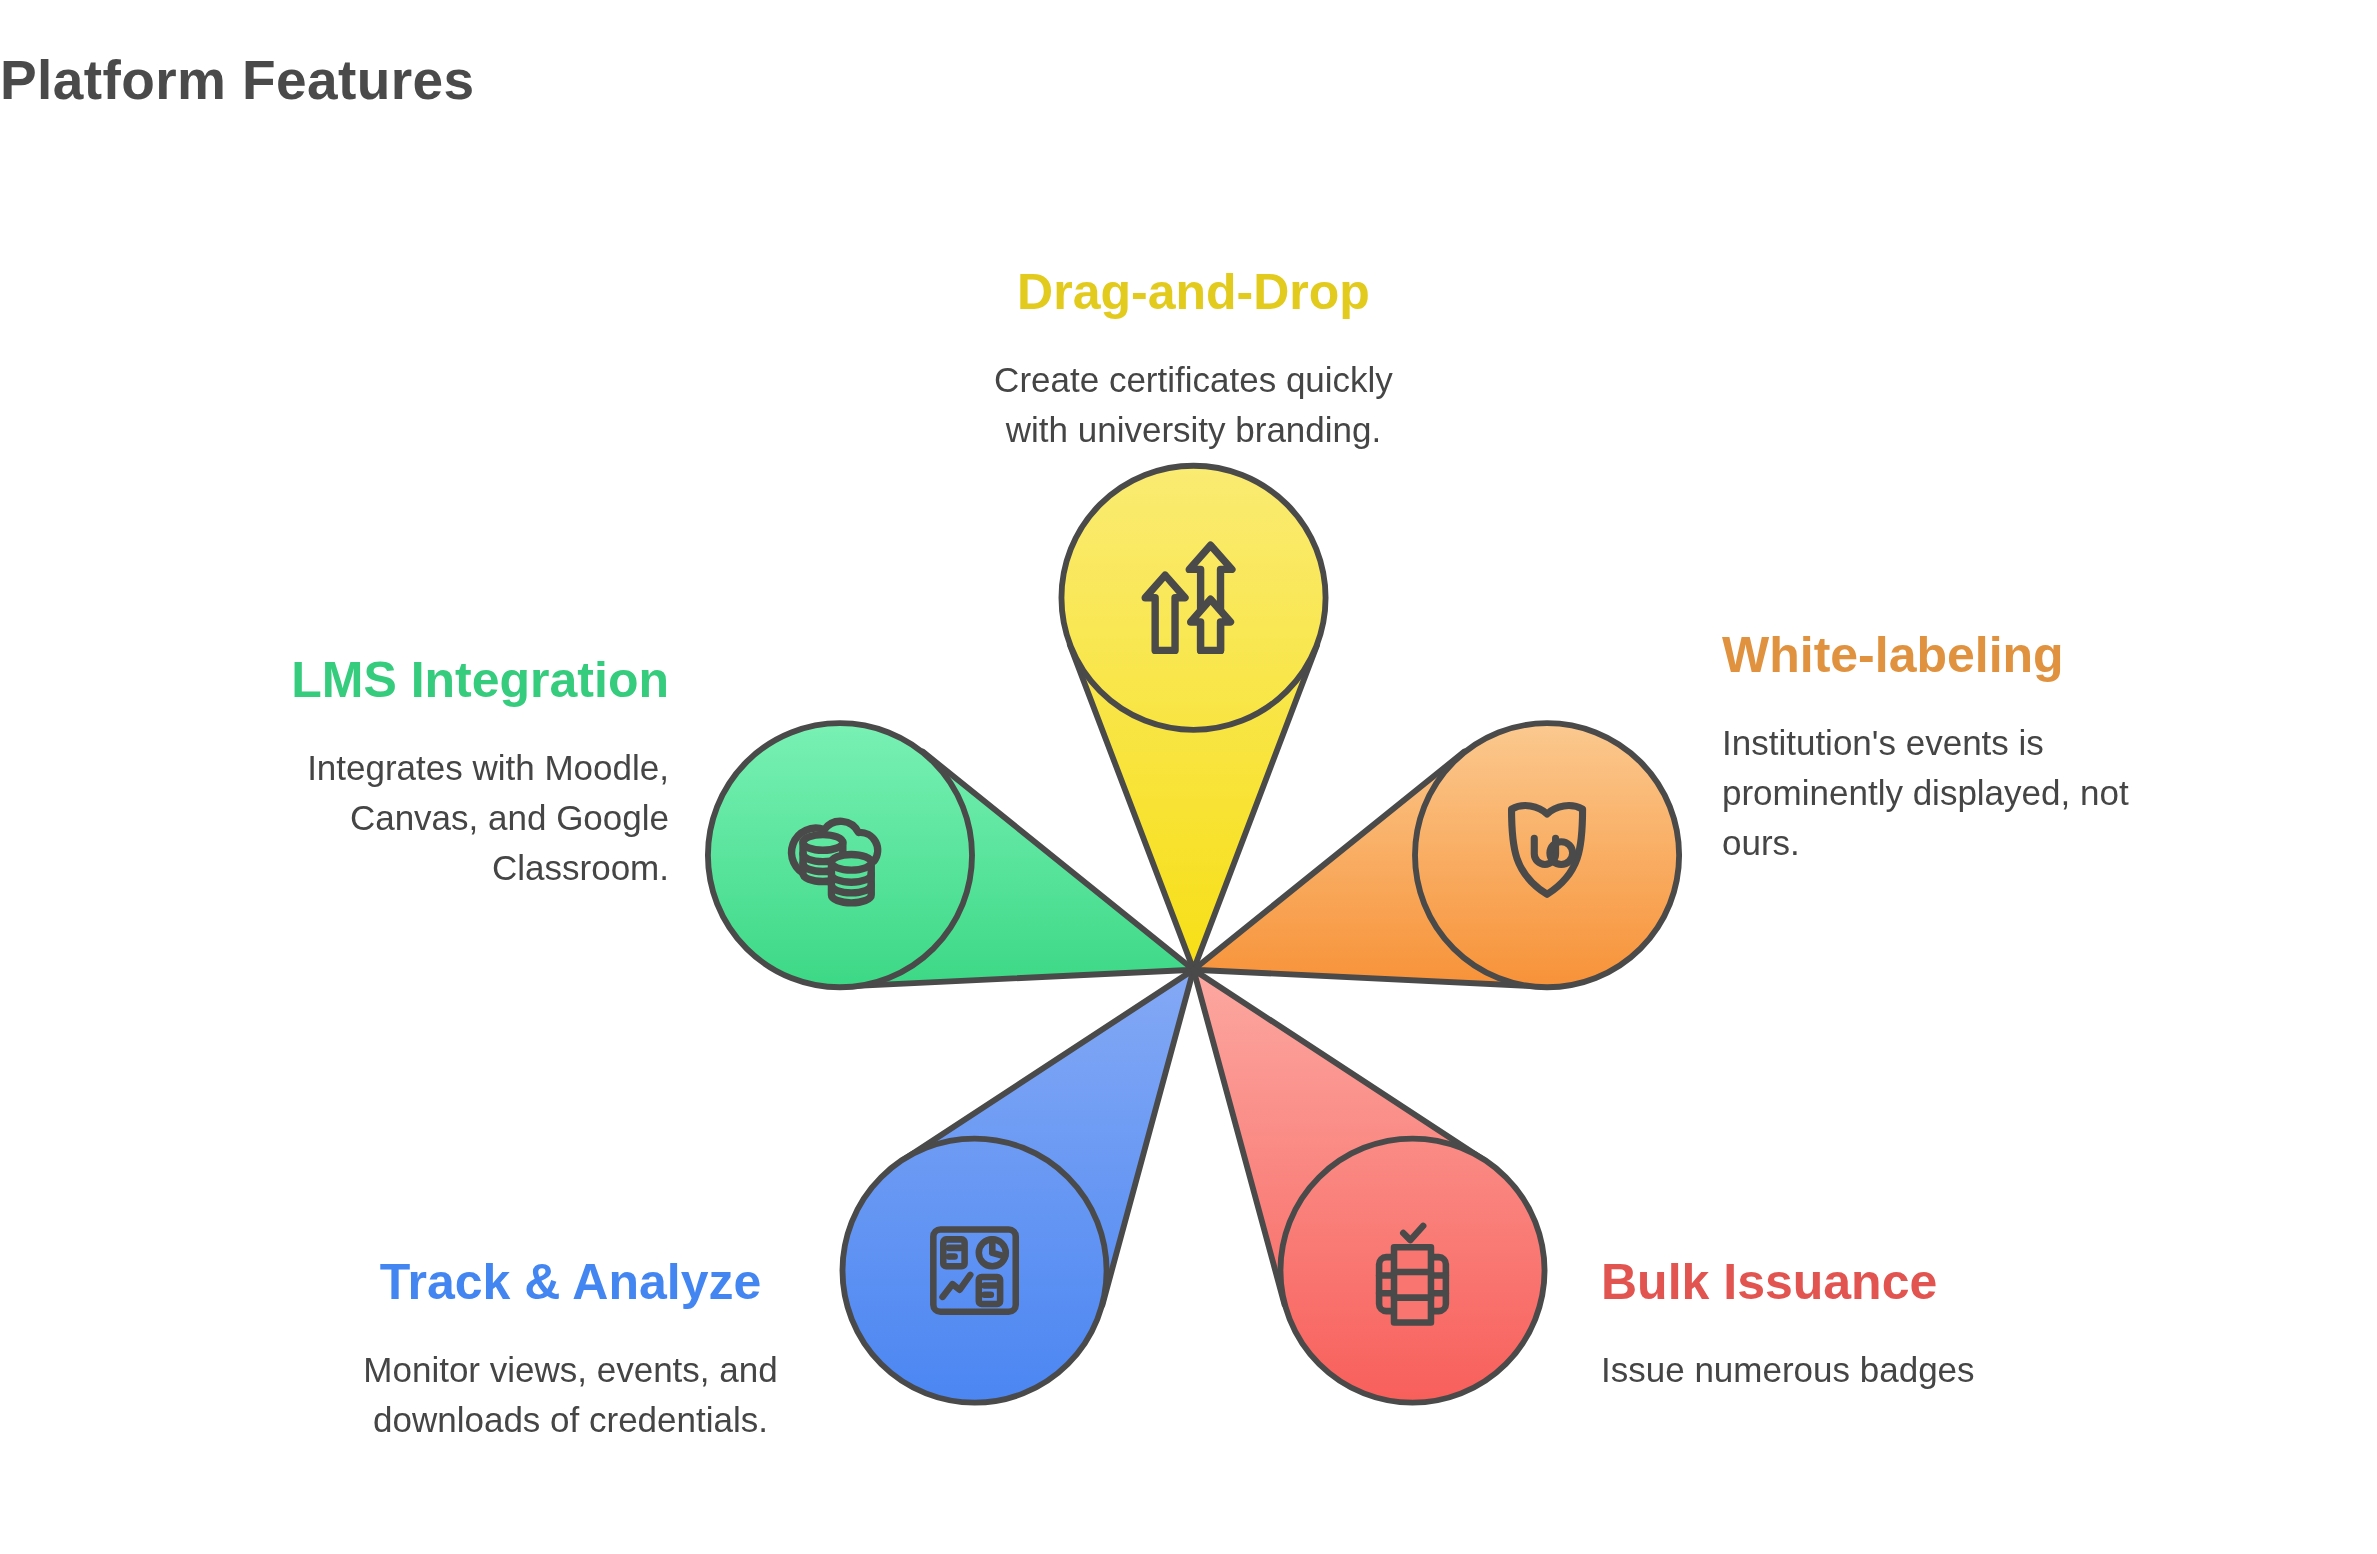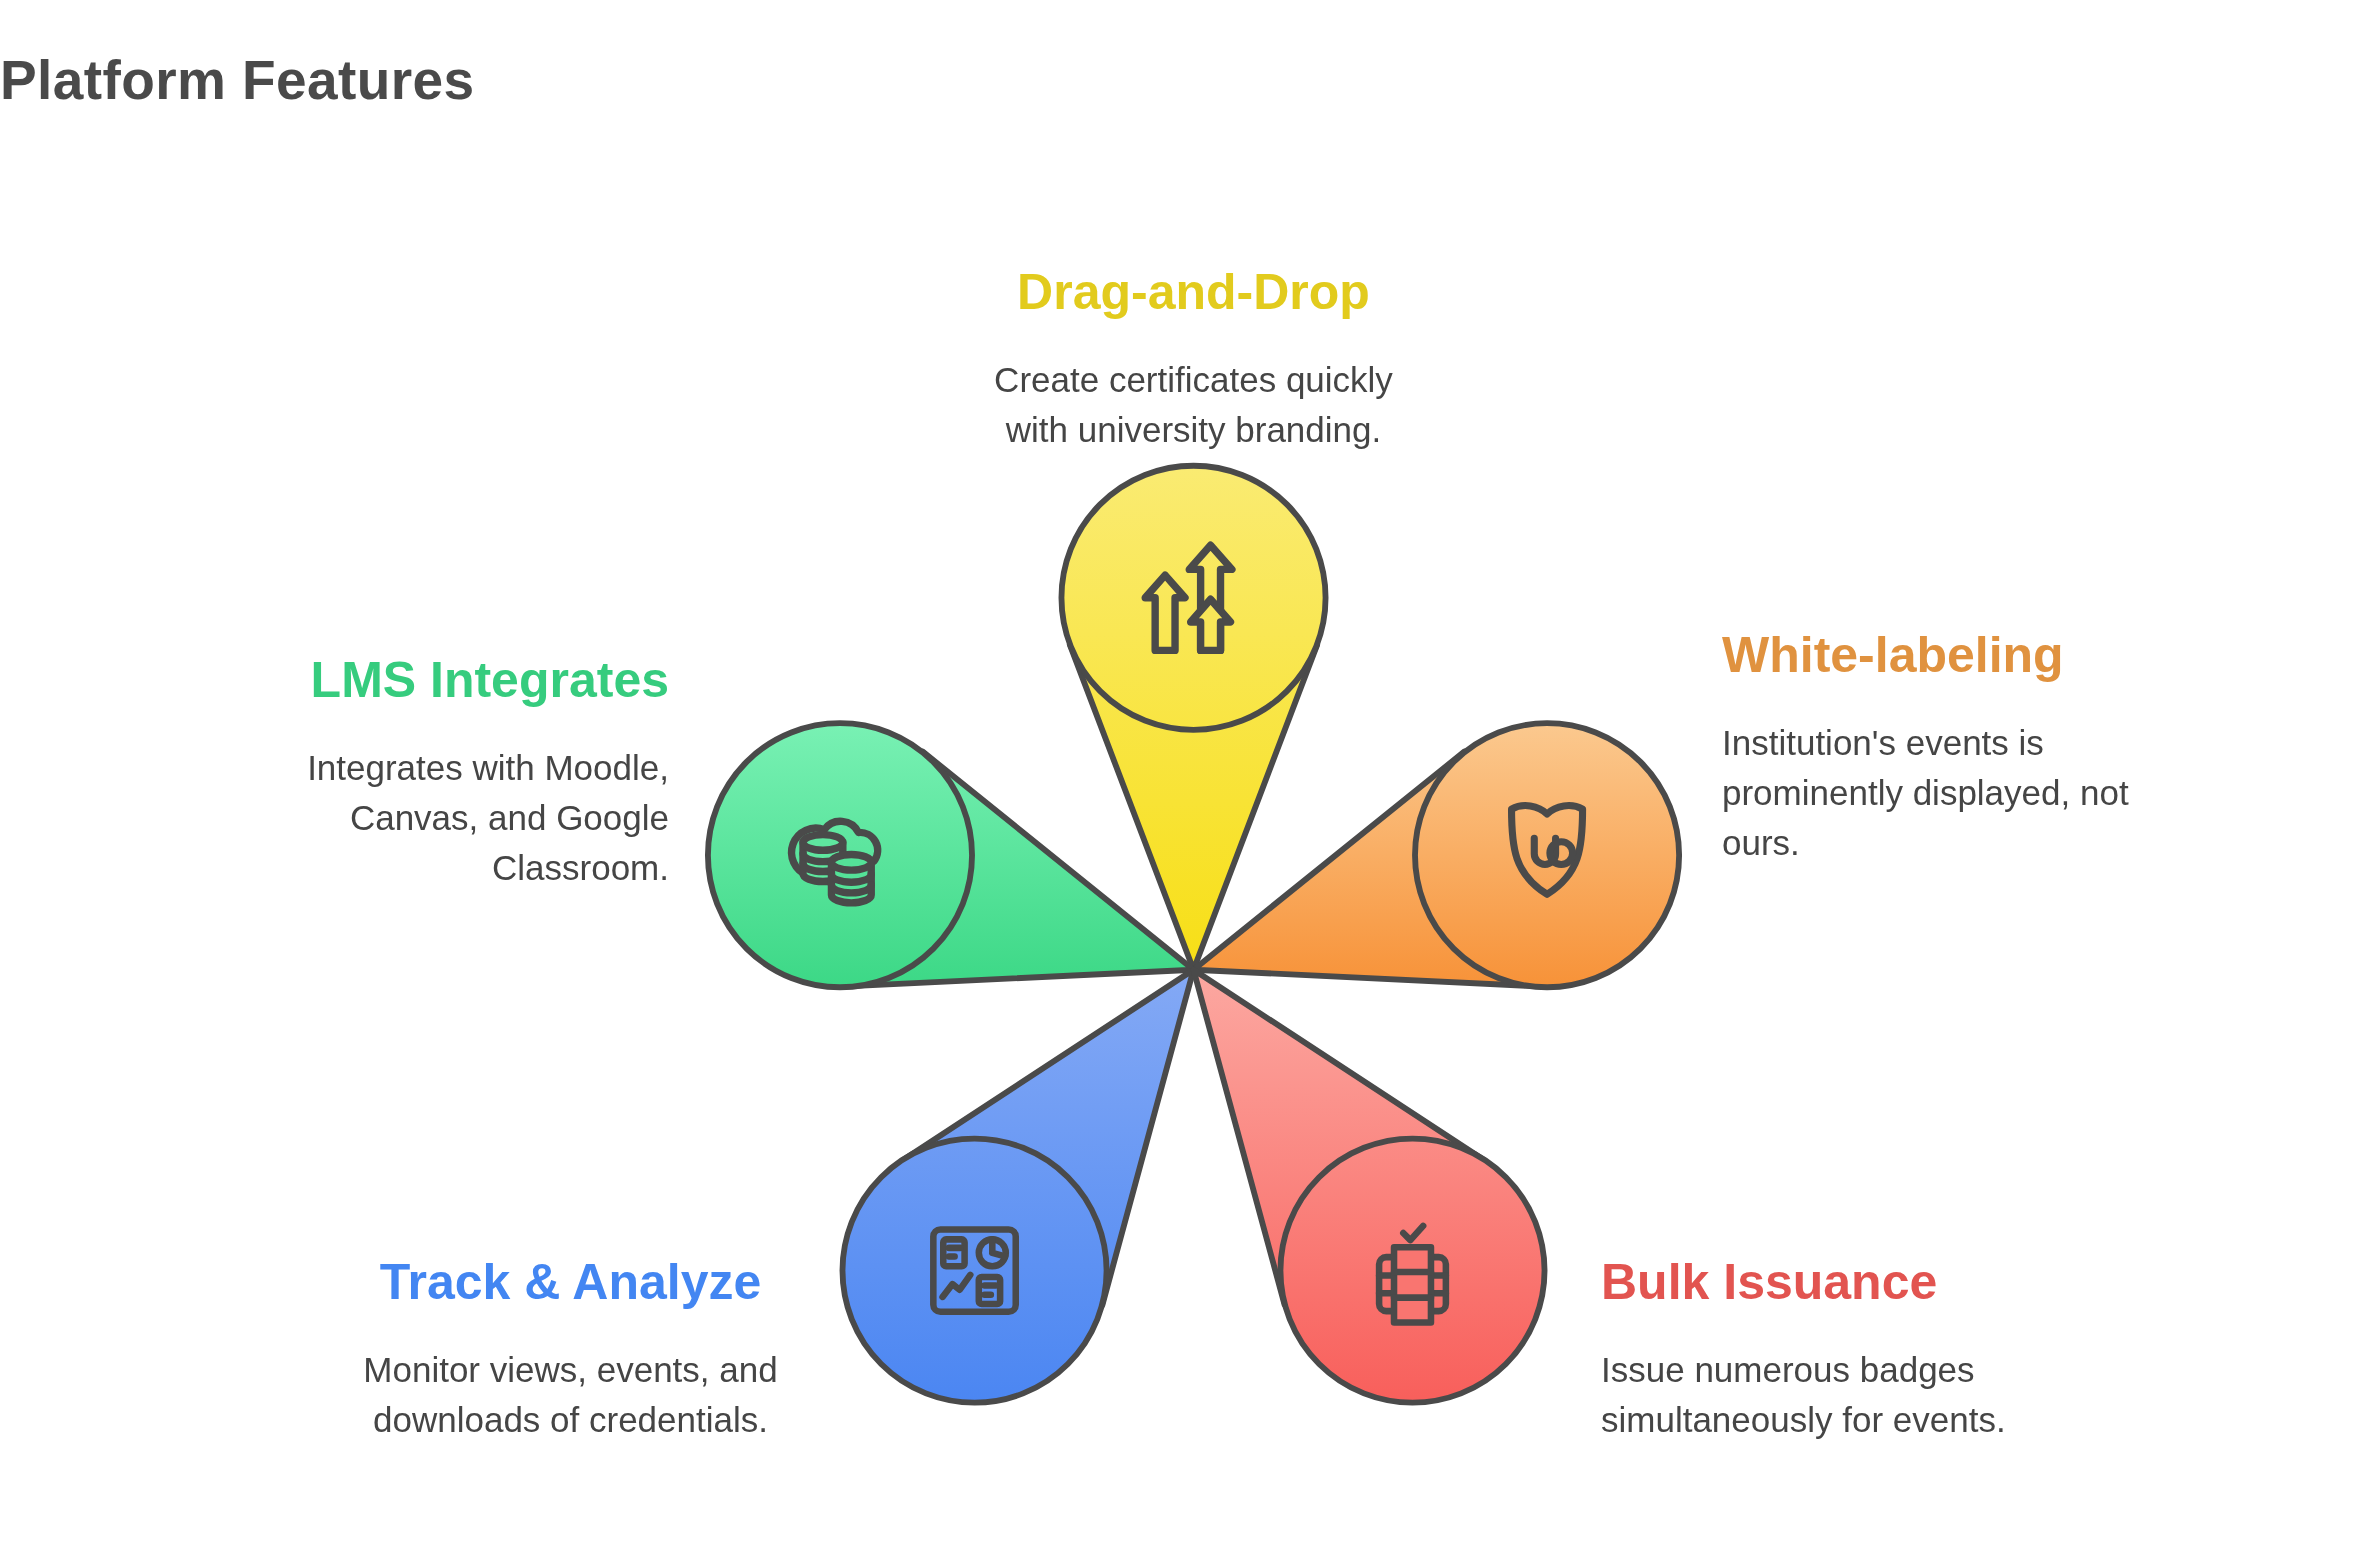--- a/index.html
+++ b/index.html
@@ -120,21 +120,21 @@
 
   <div class="feature-block ta-c" style="left:901px;top:266px;width:585px;">
     <div class="feature-title" style="color: rgb(226, 203, 29);">Drag-and-Drop</div>
     <div class="feature-desc">
       <div>Create certificates quickly</div>
       <div>with university branding.</div>
     </div>
   </div>
 
   <div class="feature-block ta-r" style="left:167px;top:654px;width:502px;">
-    <div class="feature-title" style="color: rgb(54, 204, 126);">LMS Integrates</div>
+    <div class="feature-title" style="color: rgb(54, 204, 126);">LMS Integration</div>
     <div class="feature-desc">
       <div>Integrates with Moodle,</div>
       <div>Canvas, and Google</div>
       <div>Classroom.</div>
     </div>
   </div>
 
   <div class="feature-block ta-l" style="left:1722px;top:629px;width:535px;">
     <div class="feature-title" style="color: rgb(224, 146, 63);">White-labeling</div>
     <div class="feature-desc">
@@ -149,18 +149,17 @@
     <div class="feature-desc">
       <div>Monitor views, events, and</div>
       <div>downloads of credentials.</div>
     </div>
   </div>
 
   <div class="feature-block ta-l" style="left:1601px;top:1256px;width:585px;">
     <div class="feature-title" style="color: rgb(226, 84, 80);">Bulk Issuance</div>
     <div class="feature-desc">
       <div>Issue numerous badges</div>
-      <div>simultaneously for events.</div>
     </div>
   </div>
 
 </div>
 
 
 </body></html>

